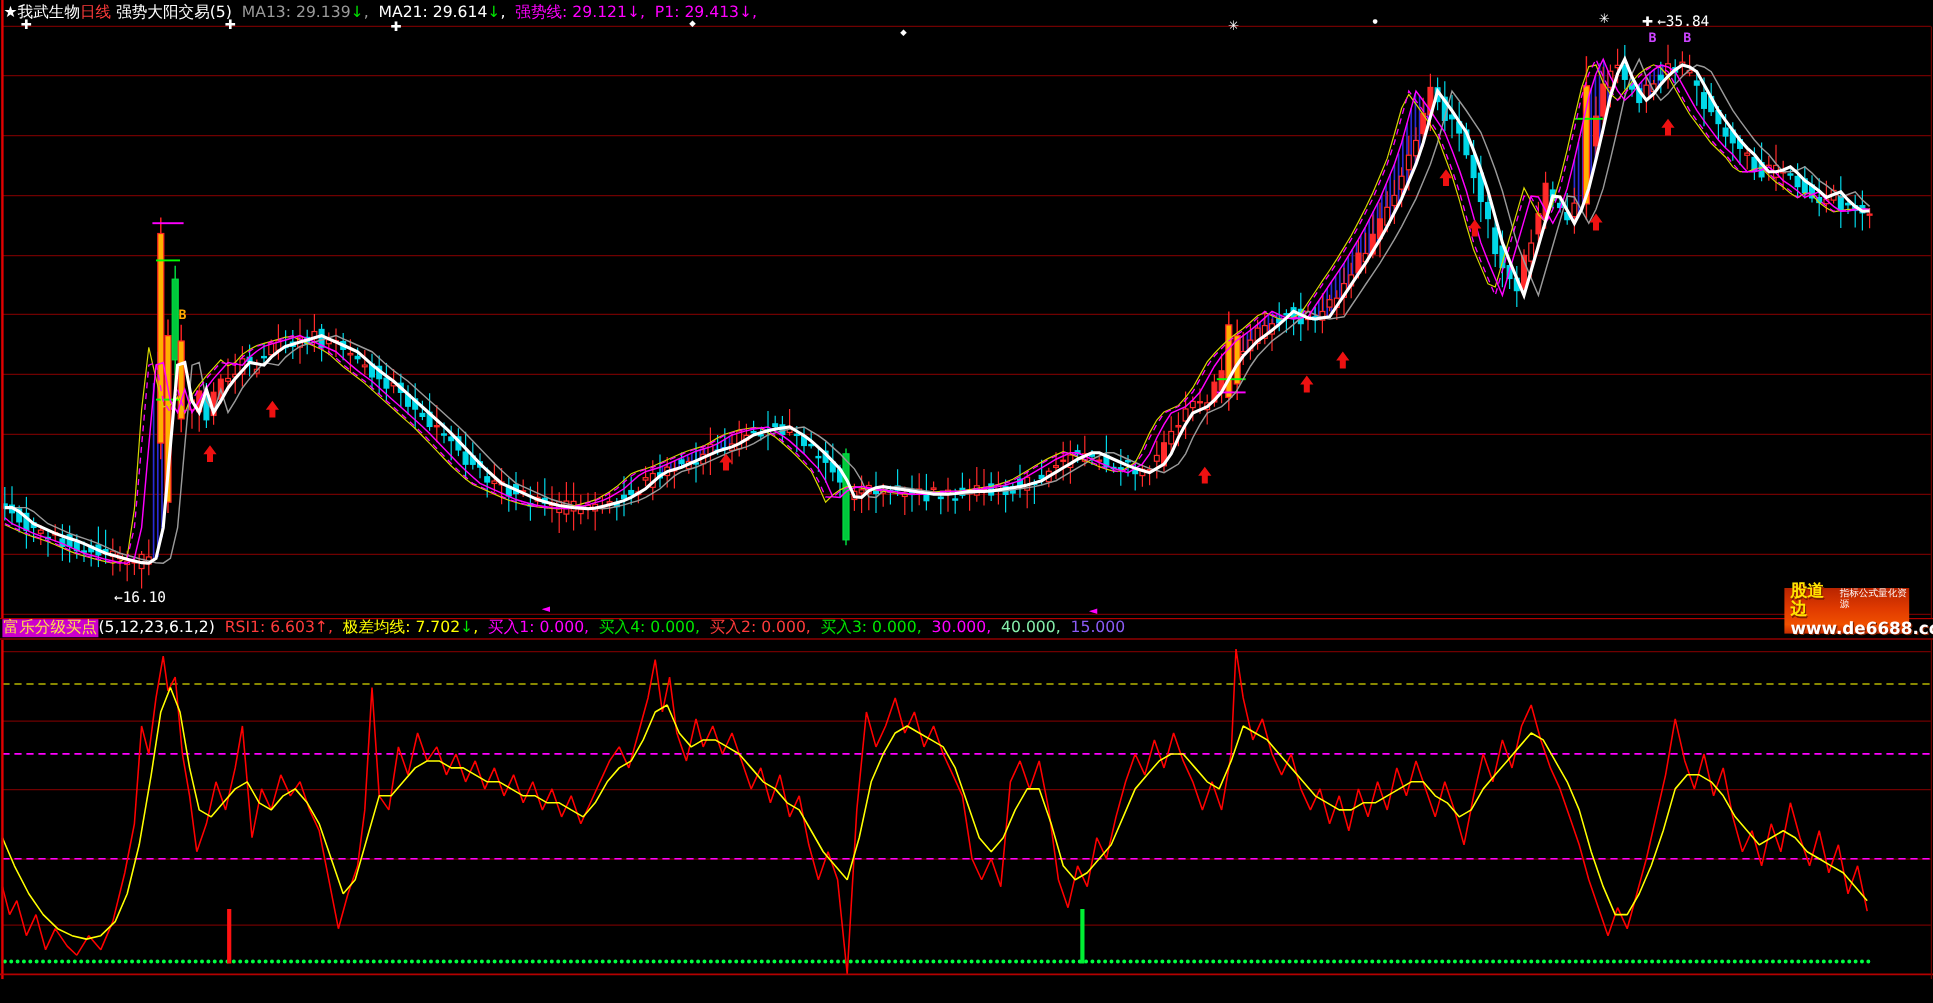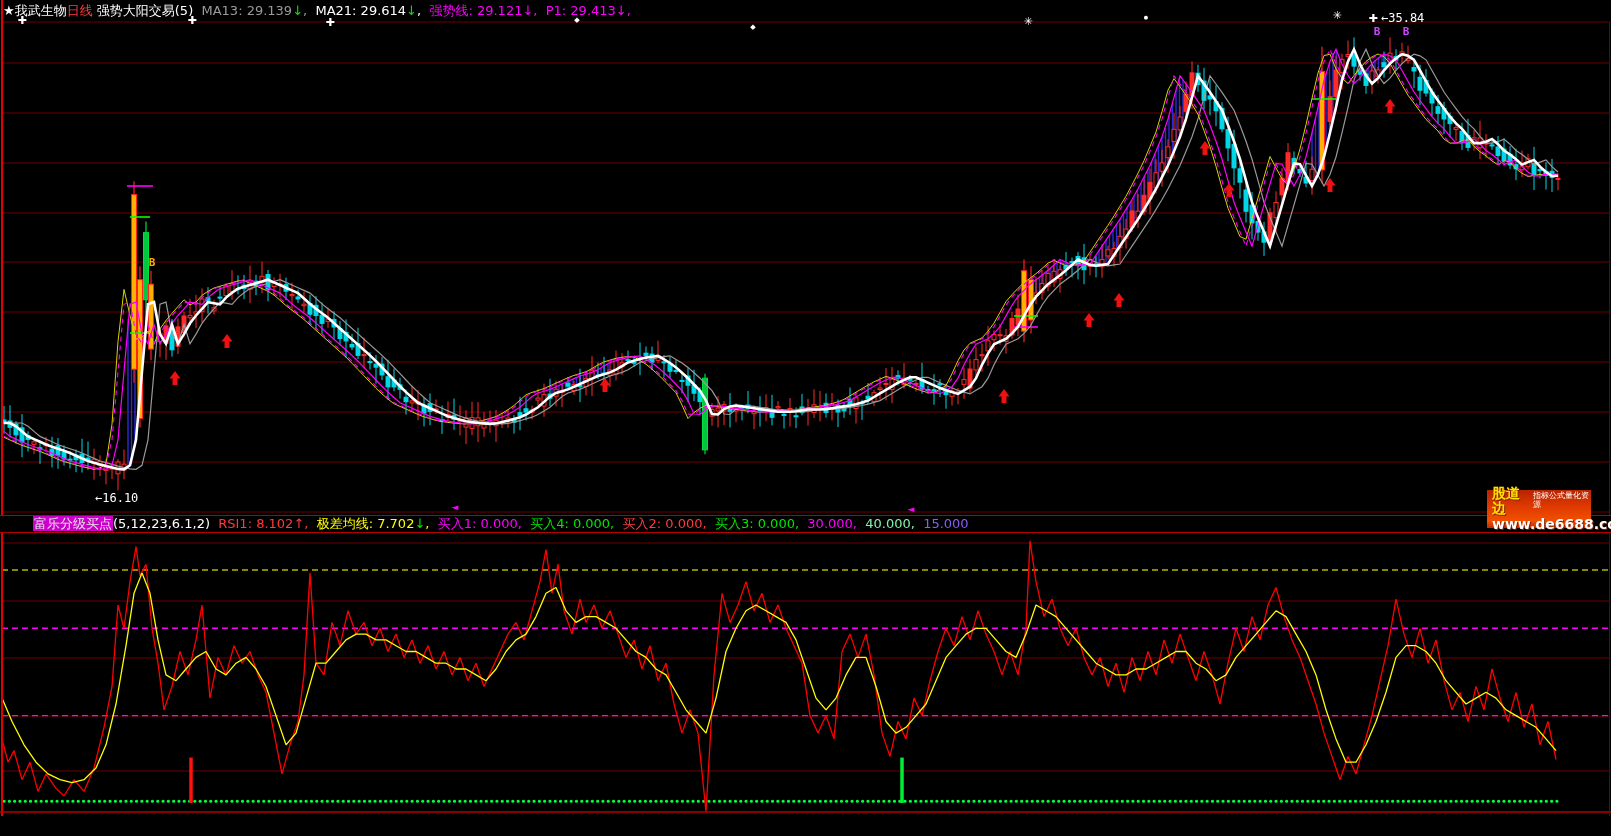--- a/index.html
+++ b/index.html
@@ -6,21 +6,21 @@
   .screen{position:relative;width:1611px;height:836px;background:#000;overflow:hidden;
           font-family:"DejaVu Sans","Liberation Sans",sans-serif;}
   .hdr{position:absolute;top:2px;left:3px;height:18px;white-space:nowrap;
        font-size:13px;line-height:18px;letter-spacing:0;}
   .hdr span{font-family:"DejaVu Sans","DejaVu Sans Mono",sans-serif;}
   .hdr2{position:absolute;top:515px;left:0;width:1611px;height:16px;background:#000;
         border-top:1px solid #b40000;border-bottom:1px solid #b40000;
         font-size:13px;line-height:16px;white-space:nowrap;padding-left:2px;box-sizing:content-box;}
   .w{color:#ffffff}.rd{color:#ff3b3b}.gy{color:#9a9a9a}.gn{color:#00e600}
   .mg{color:#ff00ff}.yl{color:#ffff00}.ol{color:#86efac}.pu{color:#8b5cf6}
-  .hl{background:#cc00cc;color:#e5e5e5;padding:0 1px;margin-left:31px;}
+  .hl{background:#cc00cc;color:#fde047;padding:0 1px;}
   svg{position:absolute;left:0;display:block;}
   #price-svg{top:0;}
   #ind-svg{top:533px;}
   .watermark{position:absolute;left:1487px;top:490px;width:104px;height:38px;z-index:5;
      background:linear-gradient(180deg,#b82400 0%,#e03a00 45%,#f05000 80%,#c82c00 100%);
      display:flex;flex-direction:column;justify-content:center;padding-left:5px;box-sizing:border-box;}
   .wm-row1{display:flex;align-items:baseline;gap:3px;}
   .wm-brand{color:#ffe400;font-weight:bold;font-size:14px;line-height:15px;
      font-family:"DejaVu Sans",sans-serif;text-shadow:1px 1px 0 #802000;}
   .wm-tag{color:#ffffff;font-size:8px;line-height:9px;}
@@ -734,21 +734,21 @@
   <div class="hdr">
     <span class="w">★我武生物</span><span class="rd">日线</span>&nbsp;<span class="w">强势大阳交易(5)</span>&nbsp;
     <span class="gy">MA13: 29.139</span><span class="gn">↓</span><span class="gy">,</span>&nbsp;
     <span class="w">MA21: 29.614</span><span class="gn">↓</span><span class="w">,</span>&nbsp;
     <span class="mg">强势线: 29.121</span><span class="mg">↓,</span>&nbsp;
     <span class="mg">P1: 29.413</span><span class="mg">↓,</span>
   </div>
 
   <div class="hdr2">
     <span class="hl">富乐分级买点</span><span class="w">(5,12,23,6.1,2)</span>&nbsp;
-    <span class="rd">RSI1: 8.102</span><span class="rd">↑,</span>&nbsp;
+    <span class="rd">RSI1: 6.603</span><span class="rd">↑,</span>&nbsp;
     <span class="yl">极差均线: 7.702</span><span class="gn">↓</span><span class="yl">,</span>&nbsp;
     <span class="mg">买入1: 0.000,</span>&nbsp;
     <span class="gn">买入4: 0.000,</span>&nbsp;
     <span class="rd">买入2: 0.000,</span>&nbsp;
     <span class="gn">买入3: 0.000,</span>&nbsp;
     <span class="mg">30.000,</span>&nbsp;
     <span class="ol">40.000,</span>&nbsp;
     <span class="pu">15.000</span>
   </div>
 

